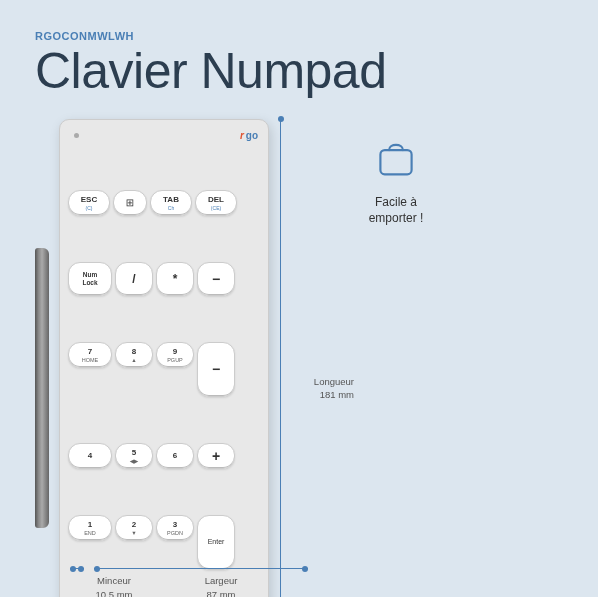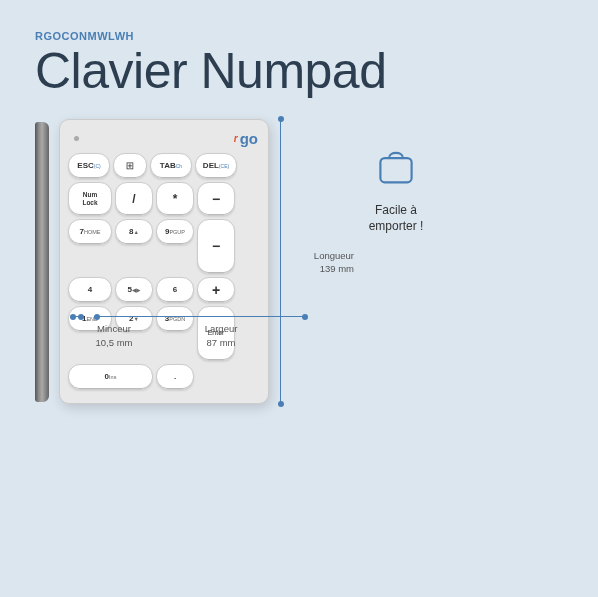--- a/index.html
+++ b/index.html
@@ -107,46 +107,47 @@
       display: flex;
       gap: 3px;
       margin-bottom: 3px;
     }
 
     .key {
       background: white;
       border: 1px solid #ccc;
       border-radius: 12px;
       display: flex;
-      flex-direction: row;
+      flex-direction: column;
       align-items: center;
       justify-content: center;
       font-size: 6.5px;
       color: #333;
       box-shadow: 0 1px 2px rgba(0,0,0,0.1), inset 0 -1px 0 #bbb;
       line-height: 1.2;
       text-align: center;
       padding: 2px;
+      margin-top: 43px;
     }
 
     .key-main { font-size: 8px; font-weight: 600; }
     .key-sub { font-size: 5.5px; color: #666; }
     .key-blue { color: #4a7fb5; font-size: 5px; }
 
     
     .key-sm { width: 42px; height: 26px; }
     .key-md { width: 38px; height: 26px; }
     .key-num { width: 44px; height: 26px; }
     .key-icon { width: 34px; height: 26px; font-size: 10px; }
 
     
     .features-section {
       position: absolute;
       right: 20px;
-      top: 16px;
+      top: 8px;
       display: flex;
       flex-direction: column;
       gap: 30px;
       align-items: center;
     }
 
     .feature-item {
       display: flex;
       flex-direction: column;
       align-items: center;
@@ -194,21 +195,21 @@
 
       <div class="side-profile"></div>
 
       <div class="keyboard-wrapper">
         <div class="keyboard">
 
           <div class="keyboard-header">
             <div class="keyboard-dot"></div>
             <div class="keyboard-logo">
               <span style="color:#e05533;font-style:italic;font-weight:900;font-size:10px;">r</span>
-                <span style="color:#4a7fb5;font-weight:900;font-size:15px;">go</span>
+                <span style="color:#4a7fb5;font-weight:900;font-size:10px;">go</span>
             </div>
           </div>
 
           <div class="key-row">
             <div class="key key-sm">
               <span class="key-main">ESC</span>
               <span class="key-sub key-blue">(C)</span>
             </div>
             <div class="key key-icon">
               <span style="font-size:10px;">⊞</span>
@@ -302,21 +303,21 @@
 
         </div>
 
         <div style="position:absolute; right:-12px; top:0; bottom:0; width:1px; background:#4a7fb5;">
           <div style="width:6px;height:6px;background:#4a7fb5;border-radius:50%;position:absolute;top:-3px;left:-2.5px;"></div>
           <div style="width:6px;height:6px;background:#4a7fb5;border-radius:50%;position:absolute;bottom:-3px;left:-2.5px;"></div>
         </div>
 
         <div style="position:absolute; right:-85px; top:50%; transform:translateY(-50%); text-align:right; color:#555; font-size:9.5px; line-height:1.4; white-space:nowrap;">
           <span>Longueur</span><br>
-          <span>139 mm</span>
+          <span>181 mm</span>
         </div>
 
       </div>
     </div>
 
     <div style="position:absolute; bottom:55px; left:35px; display:flex; flex-direction:column; gap:0;">
 
       <div style="display:flex; gap:0; align-items:center;">
 
         <div style="position:relative;">

